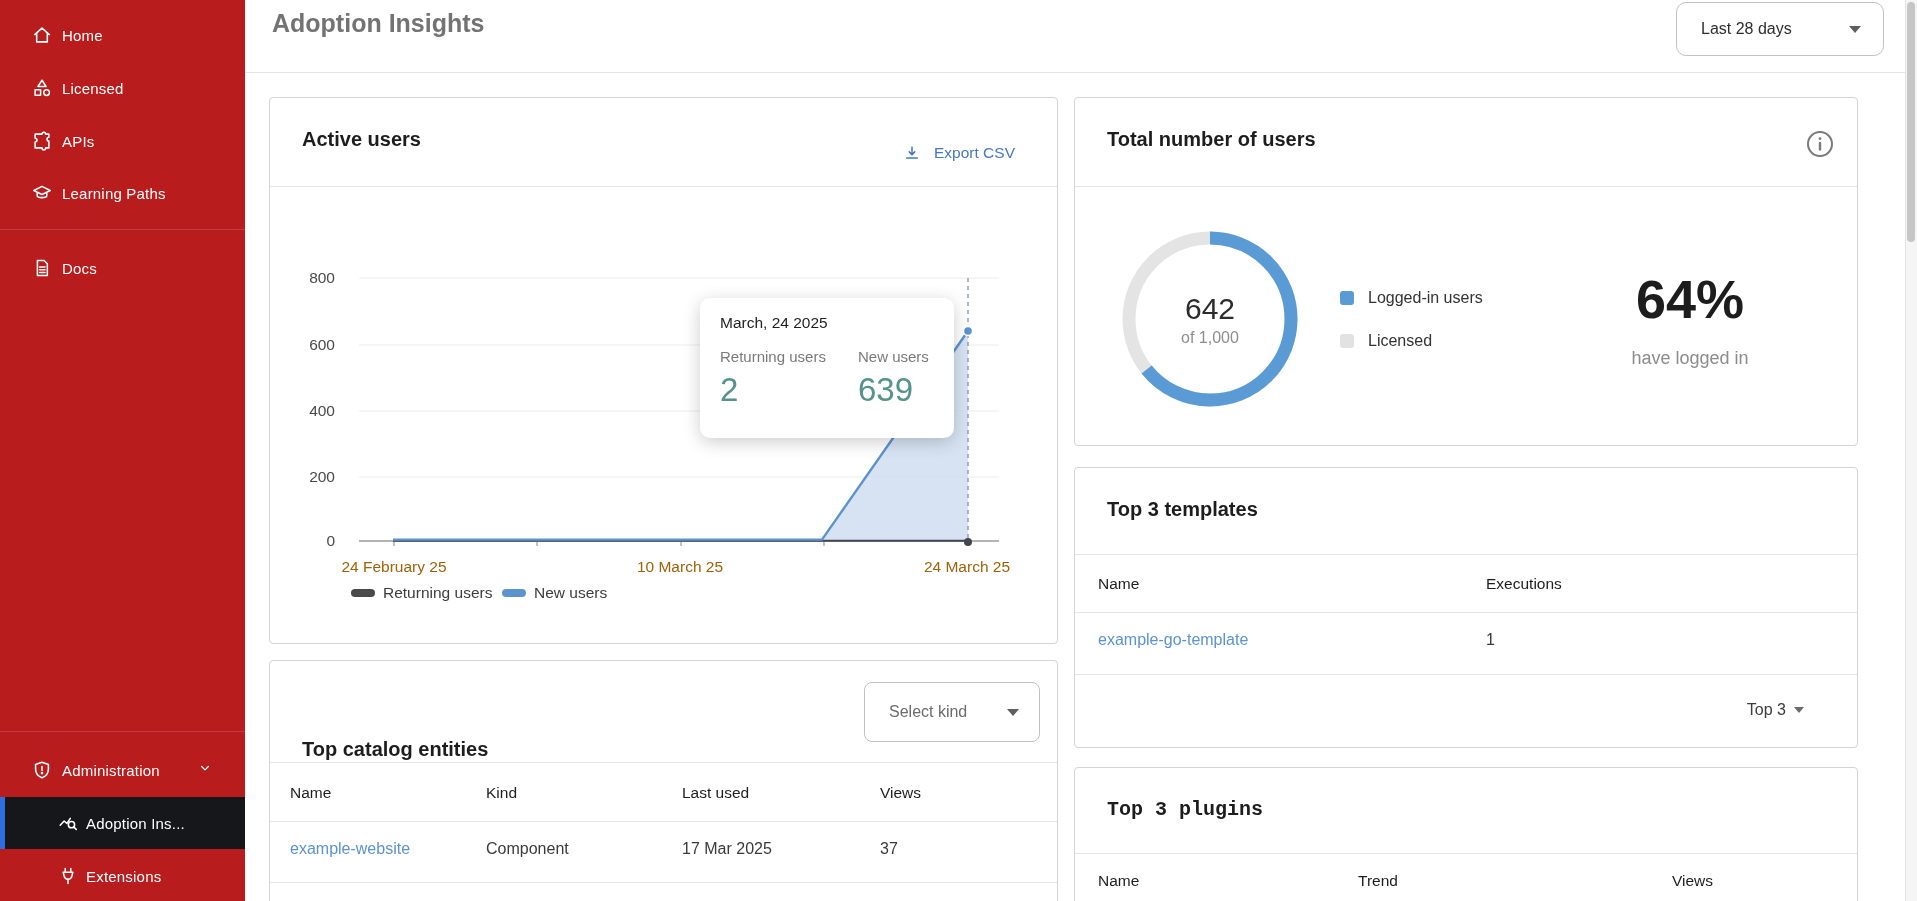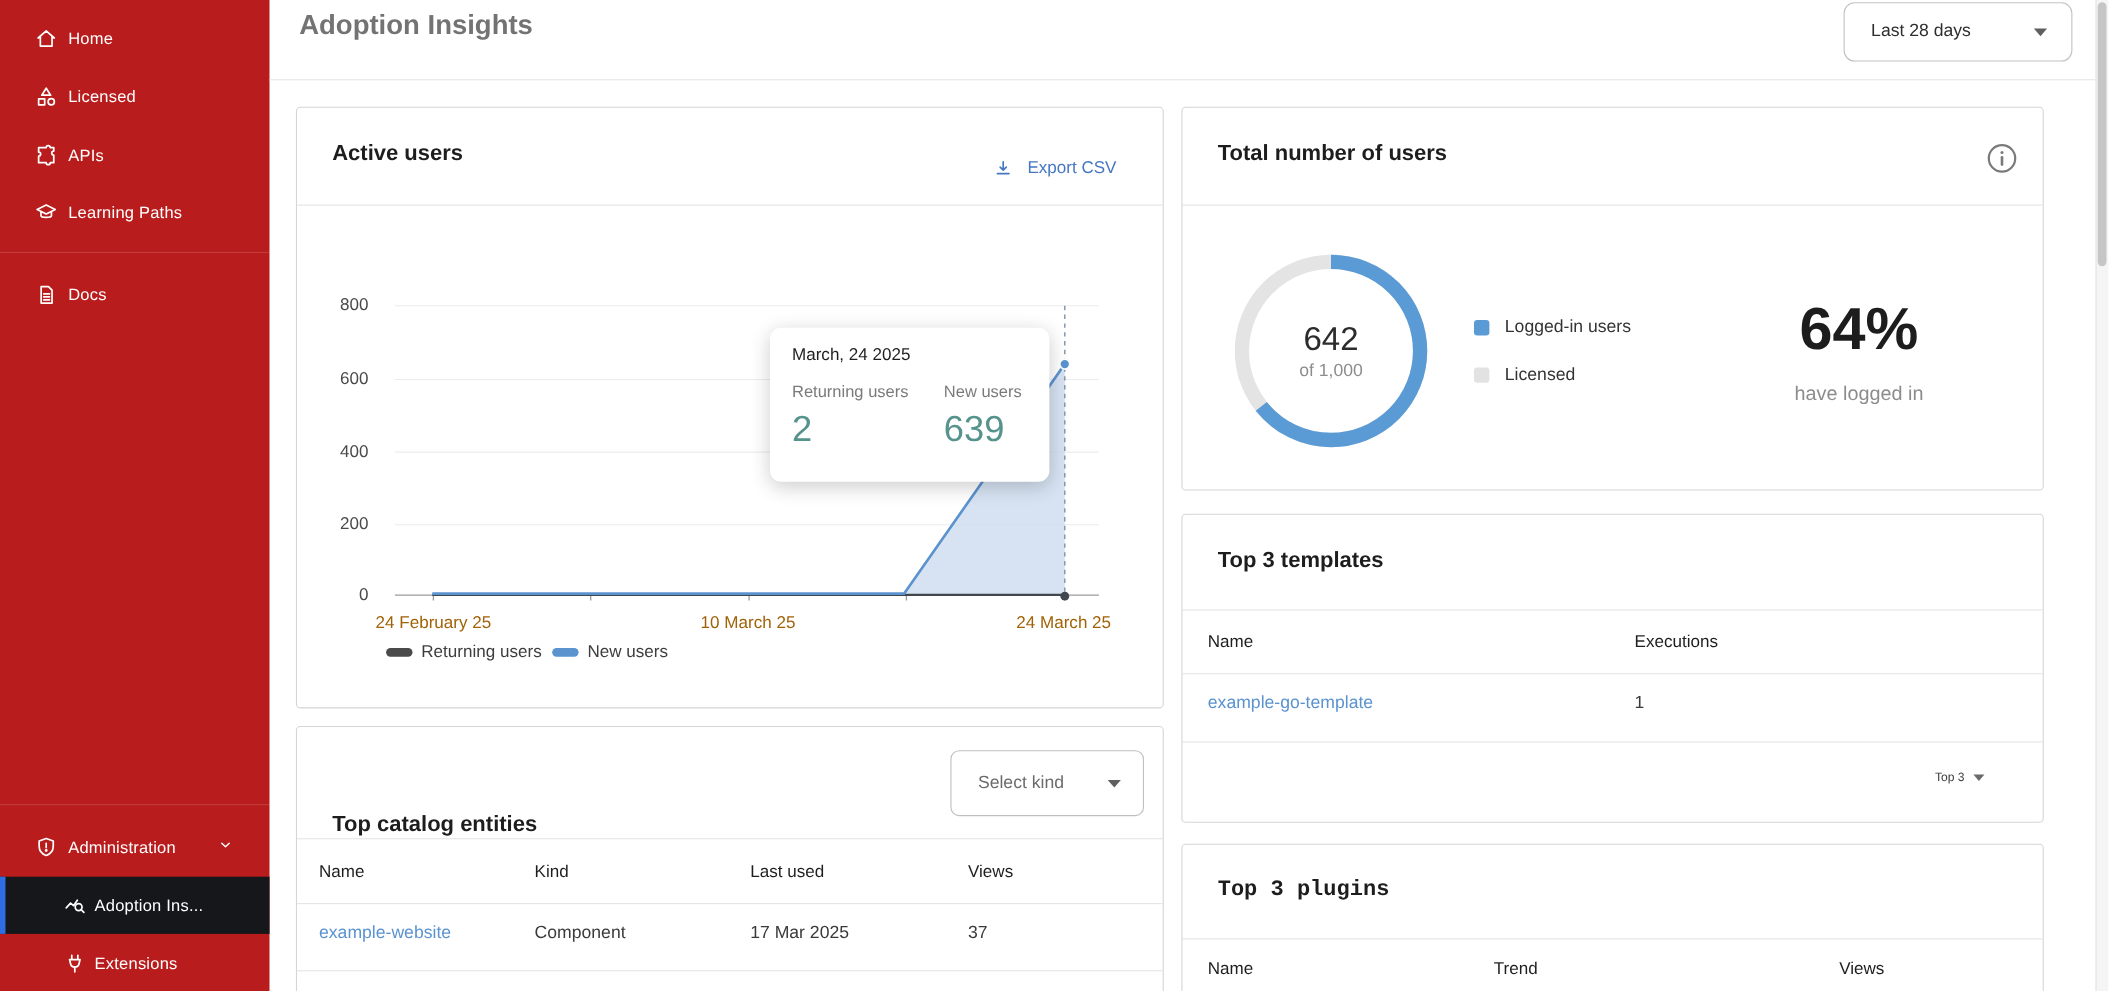--- a/index.html
+++ b/index.html
@@ -51,21 +51,21 @@
   
   #donut-center-val{left:1150px;top:292px;width:120px;text-align:center;font-size:30px;color:#2c2c2c;}
   #donut-center-sub{left:1150px;top:329px;width:120px;text-align:center;font-size:16px;color:#8d8d8d;}
   .donut-leg{position:absolute;display:flex;align-items:center;gap:14px;font-size:16px;color:#333;}
   .donut-sw{width:14px;height:14px;border-radius:3px;}
   #pct-big{left:1590px;top:268px;width:200px;text-align:center;font-size:54px;font-weight:700;color:#1d1d1d;}
   #pct-sub{left:1590px;top:348px;width:200px;text-align:center;font-size:18px;color:#8c8c8c;}
   #info-icon{left:1806px;top:130px;width:28px;height:28px;cursor:pointer;}
   
   #top3-footer{left:1700px;top:701px;width:104px;display:flex;justify-content:flex-end;align-items:center;gap:8px;
-     font-size:11px;color:#3c3c3c;cursor:pointer;}
+     font-size:16px;color:#3c3c3c;cursor:pointer;}
   
   #kind-select{left:864px;top:682px;width:176px;height:60px;border:1px solid #bfbfbf;border-radius:8px;
      box-sizing:border-box;display:flex;align-items:center;cursor:pointer;background:#fff;}
   #kind-select .txt{margin-left:24px;font-size:16px;color:#6b6b6b;}
   #kind-select .caret{position:absolute;right:20px;}
   
   #scrollbar{left:1905px;top:0;width:12px;height:901px;background:#f5f5f5;border-left:1px solid #e3e3e3;box-sizing:border-box;}
   #scroll-thumb{left:1907px;top:2px;width:8px;height:240px;border-radius:4px;background:#c6c6c6;cursor:pointer;}
 </style>
 </head>

